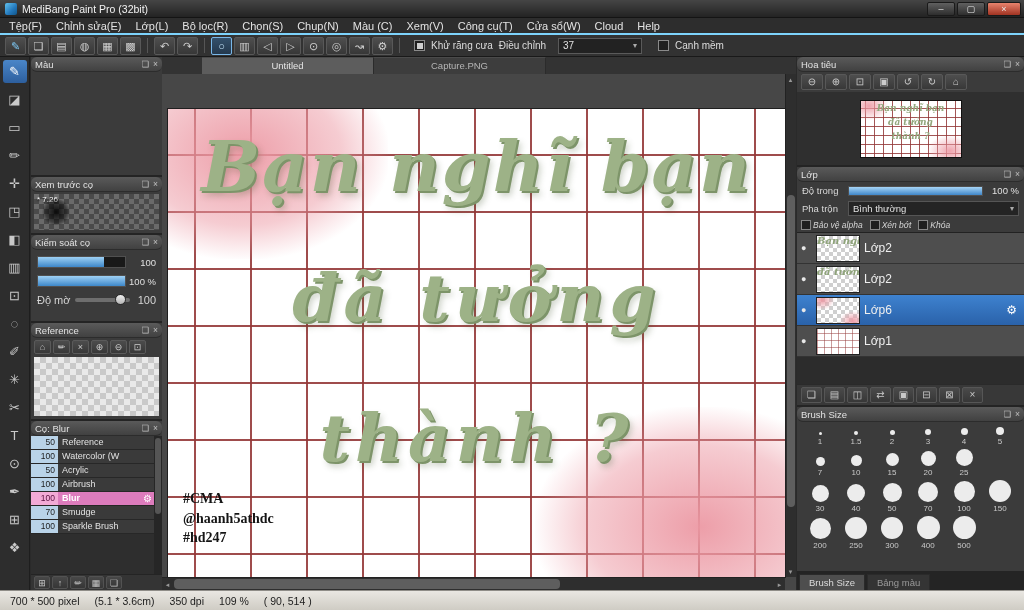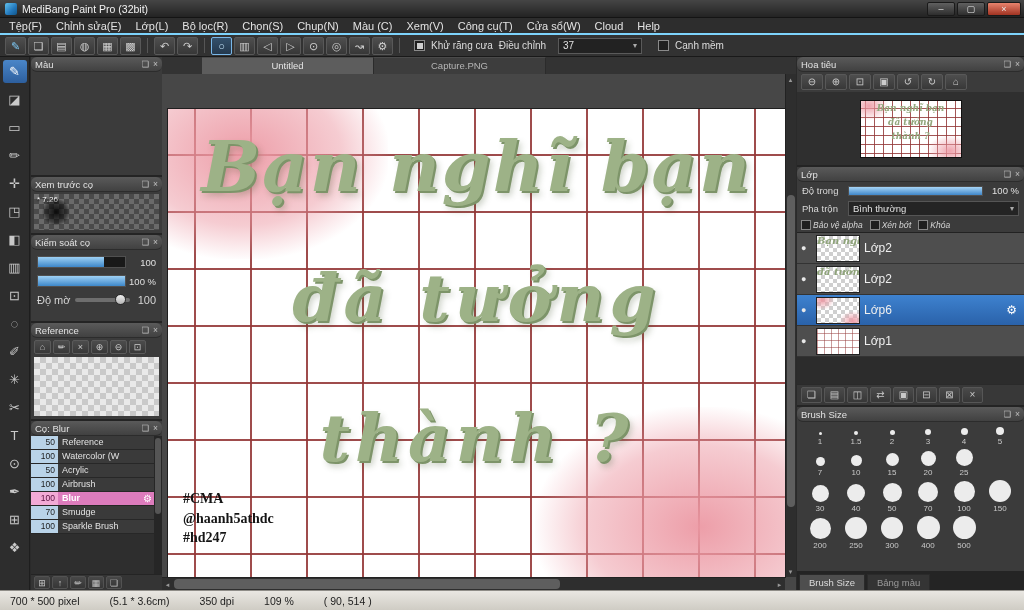--- a/index.html
+++ b/index.html
@@ -157,21 +157,21 @@
 .bs-grid{flex:1;padding:3px 5px;background:#3b3b3b;min-height:0;}
 .bs-row{display:flex;align-items:flex-end;}
 .bs-cell{width:36px;display:flex;flex-direction:column;align-items:center;padding:2px 0 1px;}
 .bs-circle{background:#ececec;border-radius:50%;flex:none;}
 .bs-num{font-size:8px;color:#c8c8c8;margin-top:2px;height:9px;}
 .rtabs{height:17px;flex:none;display:flex;align-items:flex-end;background:#242424;gap:2px;padding-left:2px;}
 .rtab{height:16px;padding:0 9px;font-size:9.5px;line-height:15px;color:#dcdcdc;background:#4e4e4e;border:1px solid #2a2a2a;border-bottom:none;}
 .rtab.off{background:#343434;color:#9a9a9a;}
 
 
-.statusbar{position:absolute;left:0;top:590px;width:1024px;height:20px;background:linear-gradient(#e9e7e2,#cfccc4);border-top:1px solid #8f8d88;display:flex;align-items:center;padding:0 10px;font-size:10.5px;color:#1c1c1c;gap:30px;white-space:nowrap;overflow:hidden;}
+.statusbar{position:absolute;left:0;top:590px;width:1024px;height:20px;background:linear-gradient(#e9e7e2,#cfccc4);border-top:1px solid #8f8d88;display:flex;align-items:center;padding:0 10px;font-size:10.5px;color:#1c1c1c;gap:15px;white-space:nowrap;overflow:hidden;}
 </style>
 </head>
 <body>
 
 <div class="titlebar">
   <div class="app-icon"></div>
   <div class="win-title">MediBang Paint Pro (32bit)</div>
   <div class="win-btns">
     <div class="win-btn">–</div>
     <div class="win-btn">▢</div>

